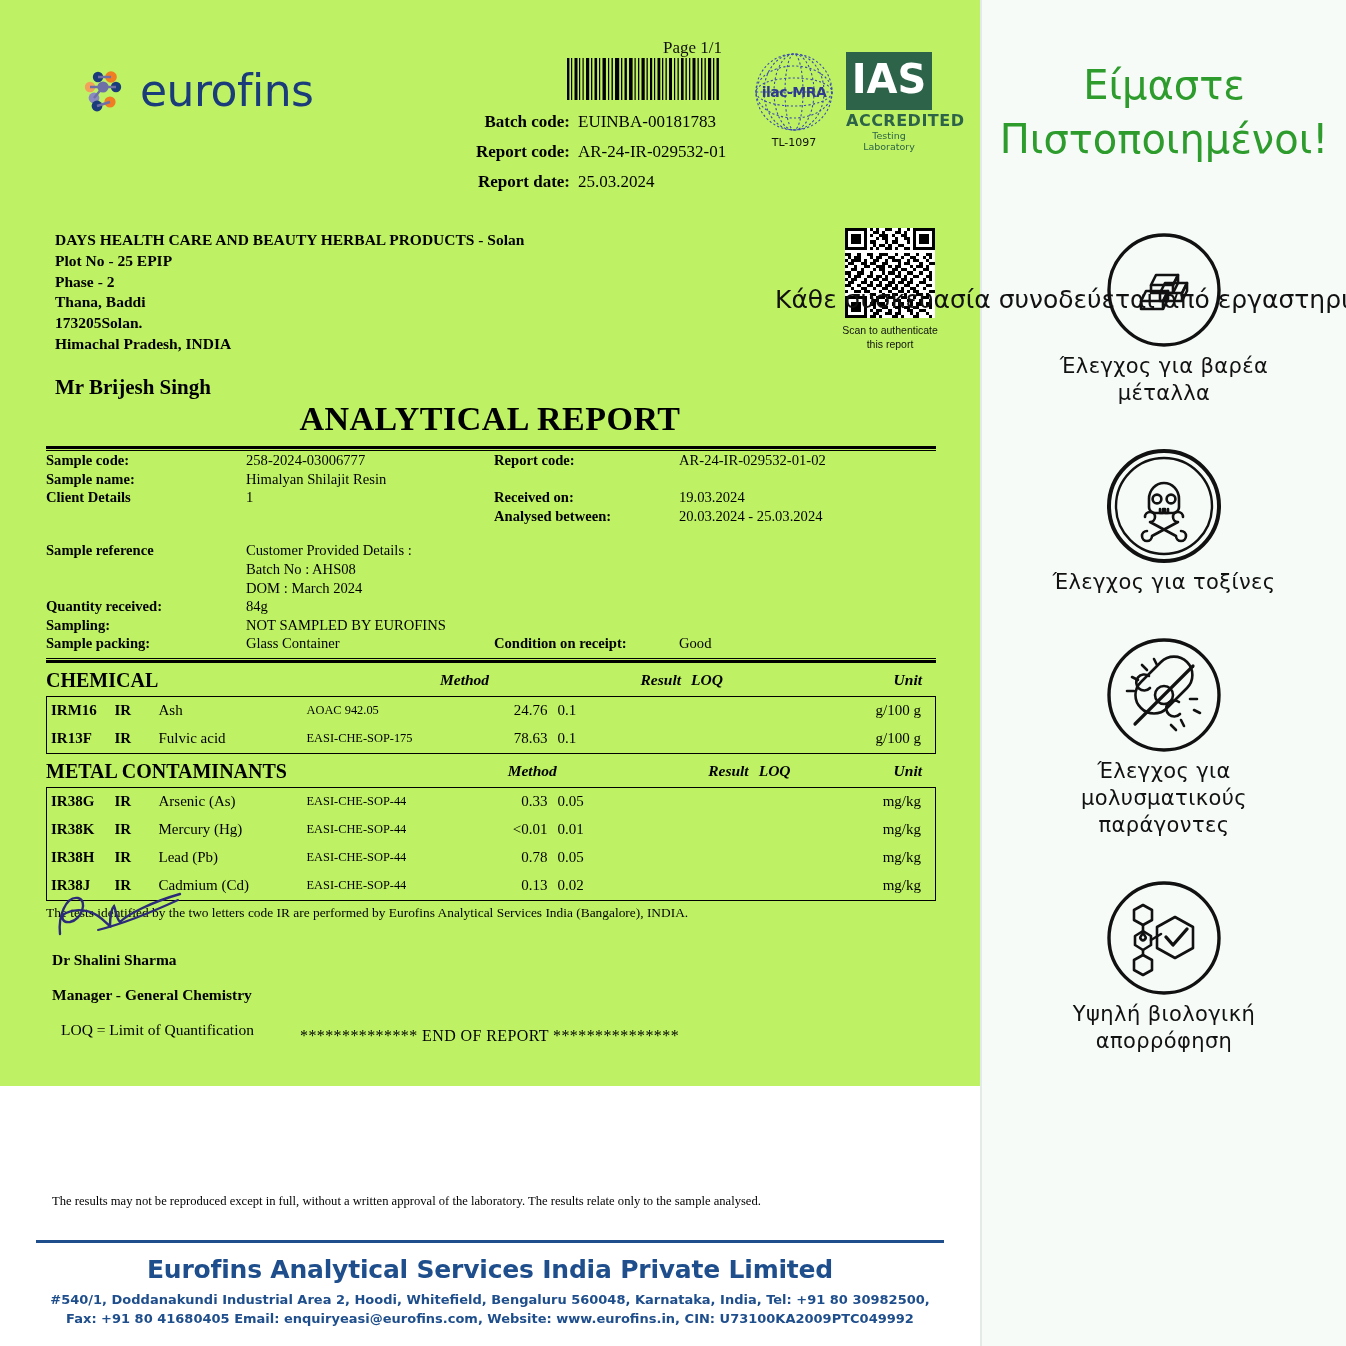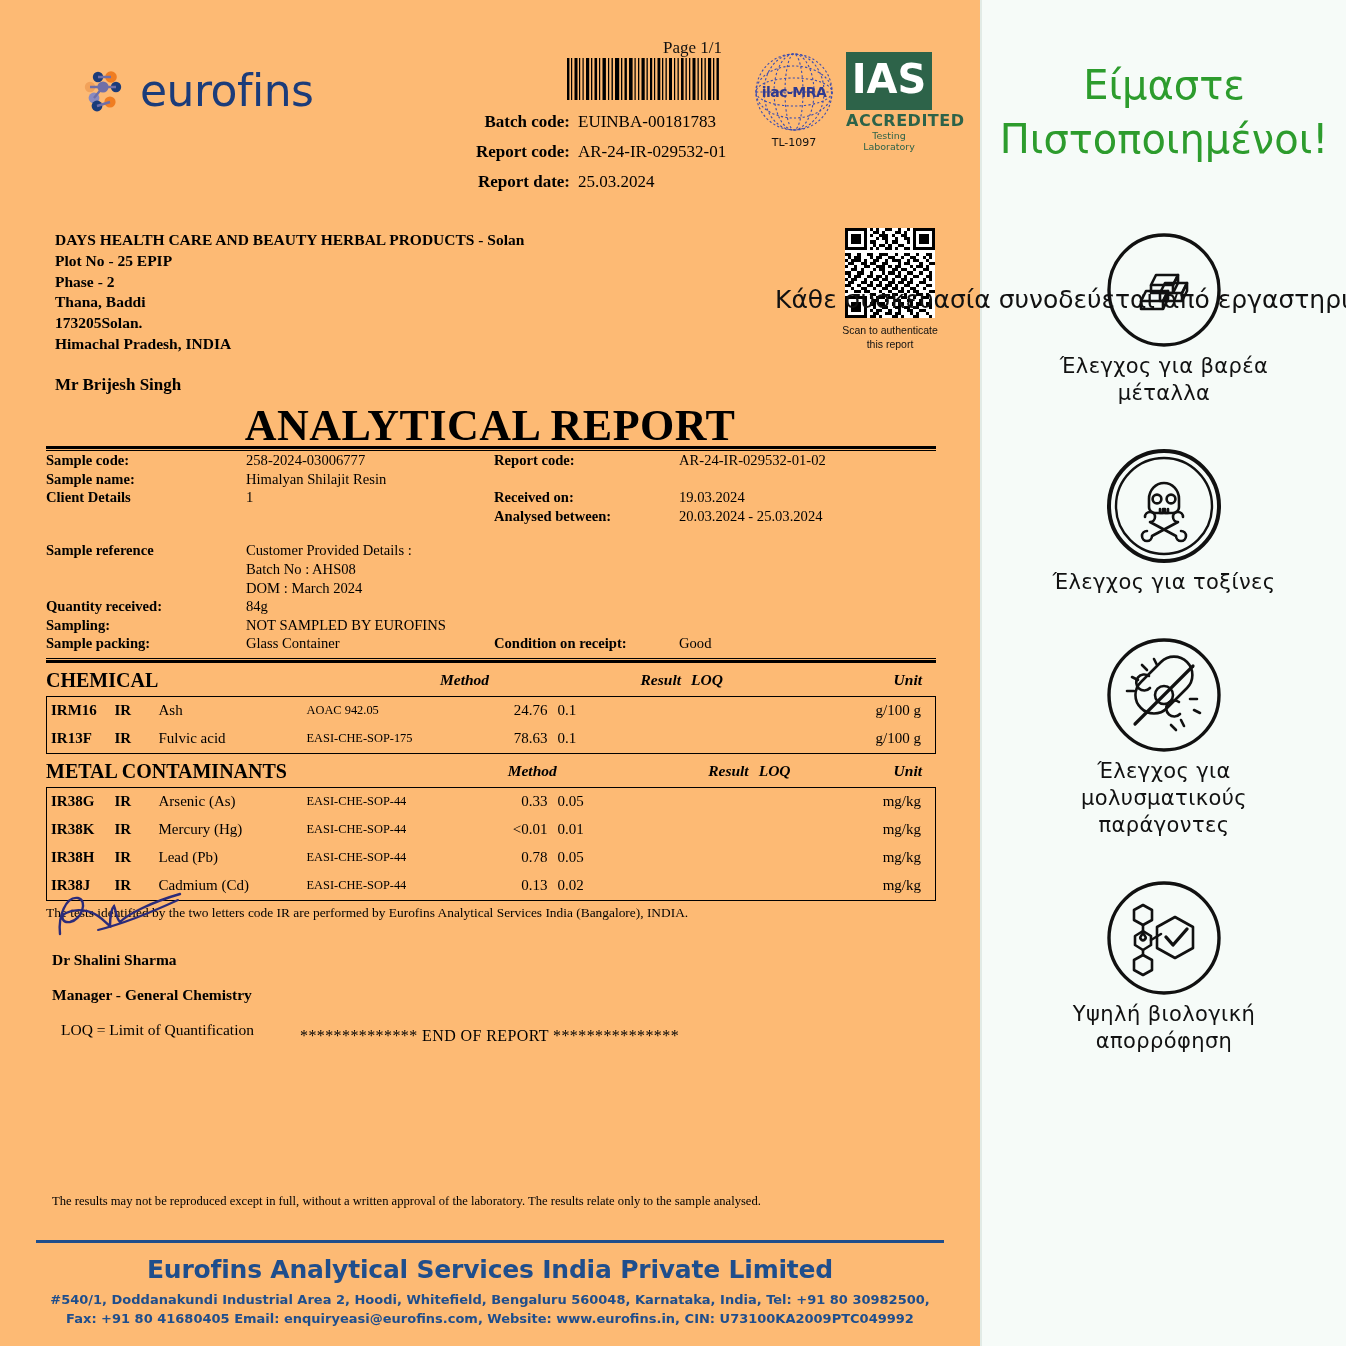--- a/index.html
+++ b/index.html
@@ -9,22 +9,22 @@
     background:#ffffff;
     font-family:"Liberation Serif", serif;
     overflow:hidden;
     position:relative;
   }
   .page { position:relative; width:1346px; height:1346px; display:flex; }
 
   
   .report {
     position:relative;
-    width:980px; height:1346px;
-    background:#fdba74;
+    width:980px; height:1086px;
+    background:#bef264;
     flex:0 0 980px;
   }
 
   
   .hdr { position:relative; height:215px; }
   .logo-wrap { position:absolute; left:84px; top:68px; display:flex; align-items:center;justify-content:space-between; }
   .logo-mark { width:46px; height:46px; position:relative; margin-right:10px; }
   .logo-text { font-family:"DejaVu Sans", sans-serif; font-size:44px; color:#1b3c7a; letter-spacing:-0.5px; font-weight:400; line-height:1; }
 
   .page-no { position:absolute; left:0; top:38px; width:722px; text-align:right; font-size:17px; color:#111; }
@@ -42,30 +42,30 @@
               letter-spacing:-0.5px; }
   .tl { font-family:"DejaVu Sans", sans-serif; font-size:11px; color:#111; margin-top:4px; }
   .ias { width:86px; margin-left:6px; text-align:center; }
   .ias-box { background:#2d6349; color:#fff; font-family:"DejaVu Sans", sans-serif; font-weight:bold;
              font-size:40px; line-height:54px; height:58px; letter-spacing:0px; }
   .ias-l1 { font-family:"DejaVu Sans", sans-serif; color:#2d6349; font-size:16px; font-weight:bold; letter-spacing:0.5px; margin-top:1px; }
   .ias-l2 { font-family:"DejaVu Sans", sans-serif; color:#2d6349; font-size:9.5px; margin-top:0px; }
 
   
   .client { position:absolute; left:55px; top:230px; font-weight:bold; font-size:15.5px; line-height:20.8px; color:#000; }
-  .contact { position:absolute; left:55px; top:375px; font-weight:bold; font-size:17px; color:#000; }
+  .contact { position:absolute; left:55px; top:375px; font-weight:bold; font-size:21px; color:#000; }
 
   
   .qr-wrap { position:absolute; left:840px; top:228px; width:100px; text-align:center; }
   .qr-img { width:90px; height:90px; margin:0 auto; }
   .qr-cap { font-family:"Liberation Sans", sans-serif; font-size:10.5px; color:#111; line-height:12px; margin-top:2px; }
 
   
   .title { position:absolute; left:0; top:400px; width:980px; text-align:center;
-           font-size:44px; font-weight:bold; letter-spacing:0.5px; color:#000;
+           font-size:34px; font-weight:bold; letter-spacing:0.5px; color:#000;
            font-family:"Liberation Serif", serif; }
 
   
   .tbl-area { position:absolute; left:46px; top:446px; width:890px; }
   .rule-dbl { border-top:3px solid #000; border-bottom:1px solid #000; height:5px; }
   .rule-dbl2 { border-top:1px solid #000; border-bottom:3px solid #000; height:5px; }
 
   .meta { width:100%; border-collapse:collapse; font-size:14.6px; }
   .meta td { vertical-align:top; padding:0; line-height:18.6px; color:#000; }
   .meta .lbl { font-weight:bold; width:200px; }

